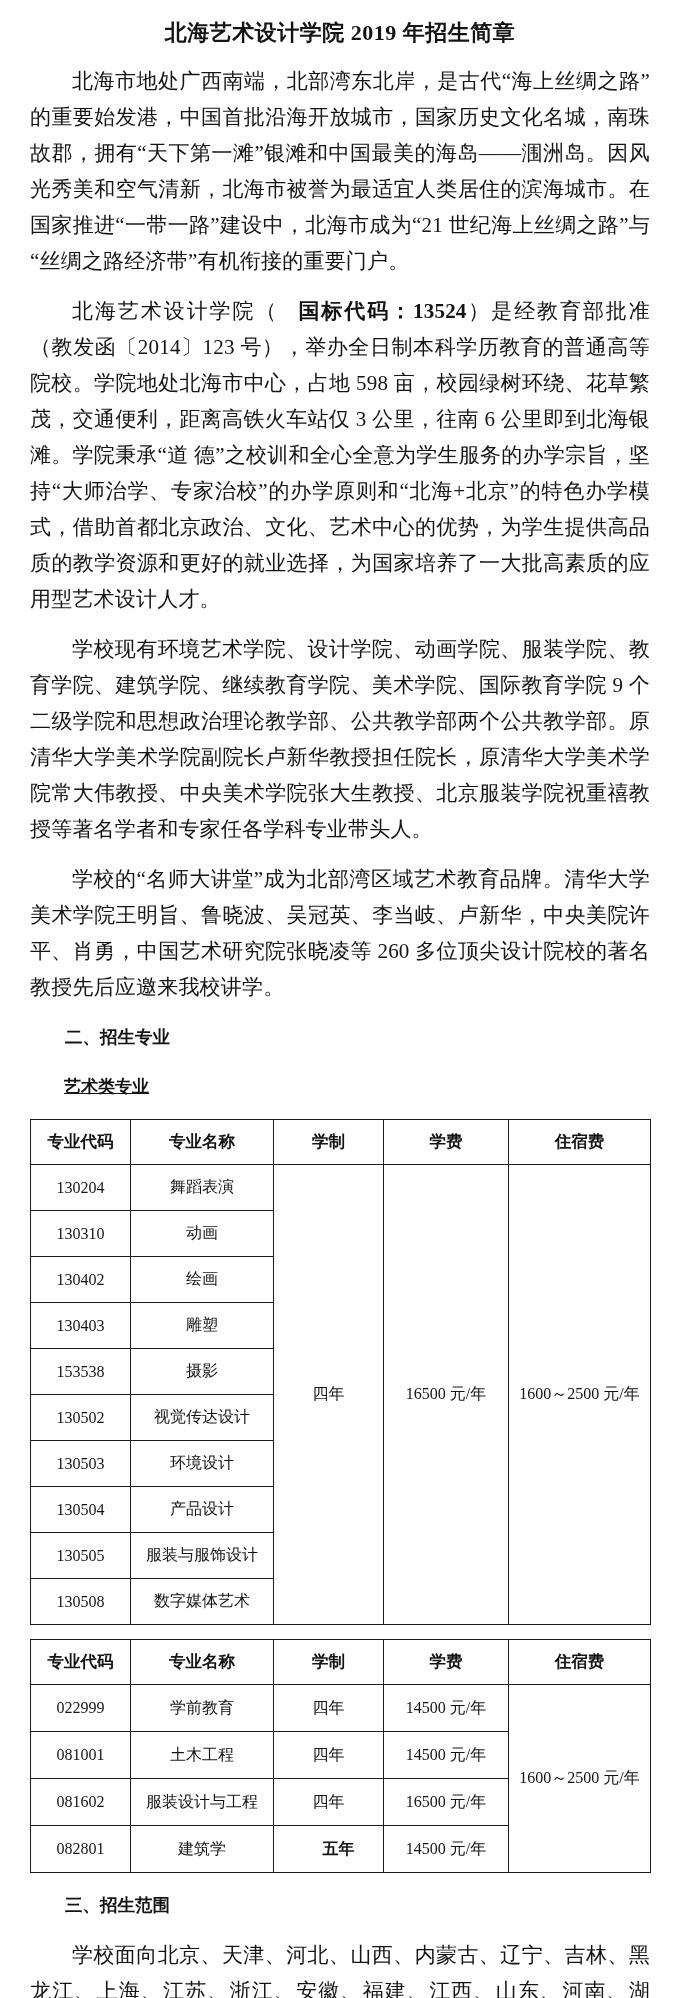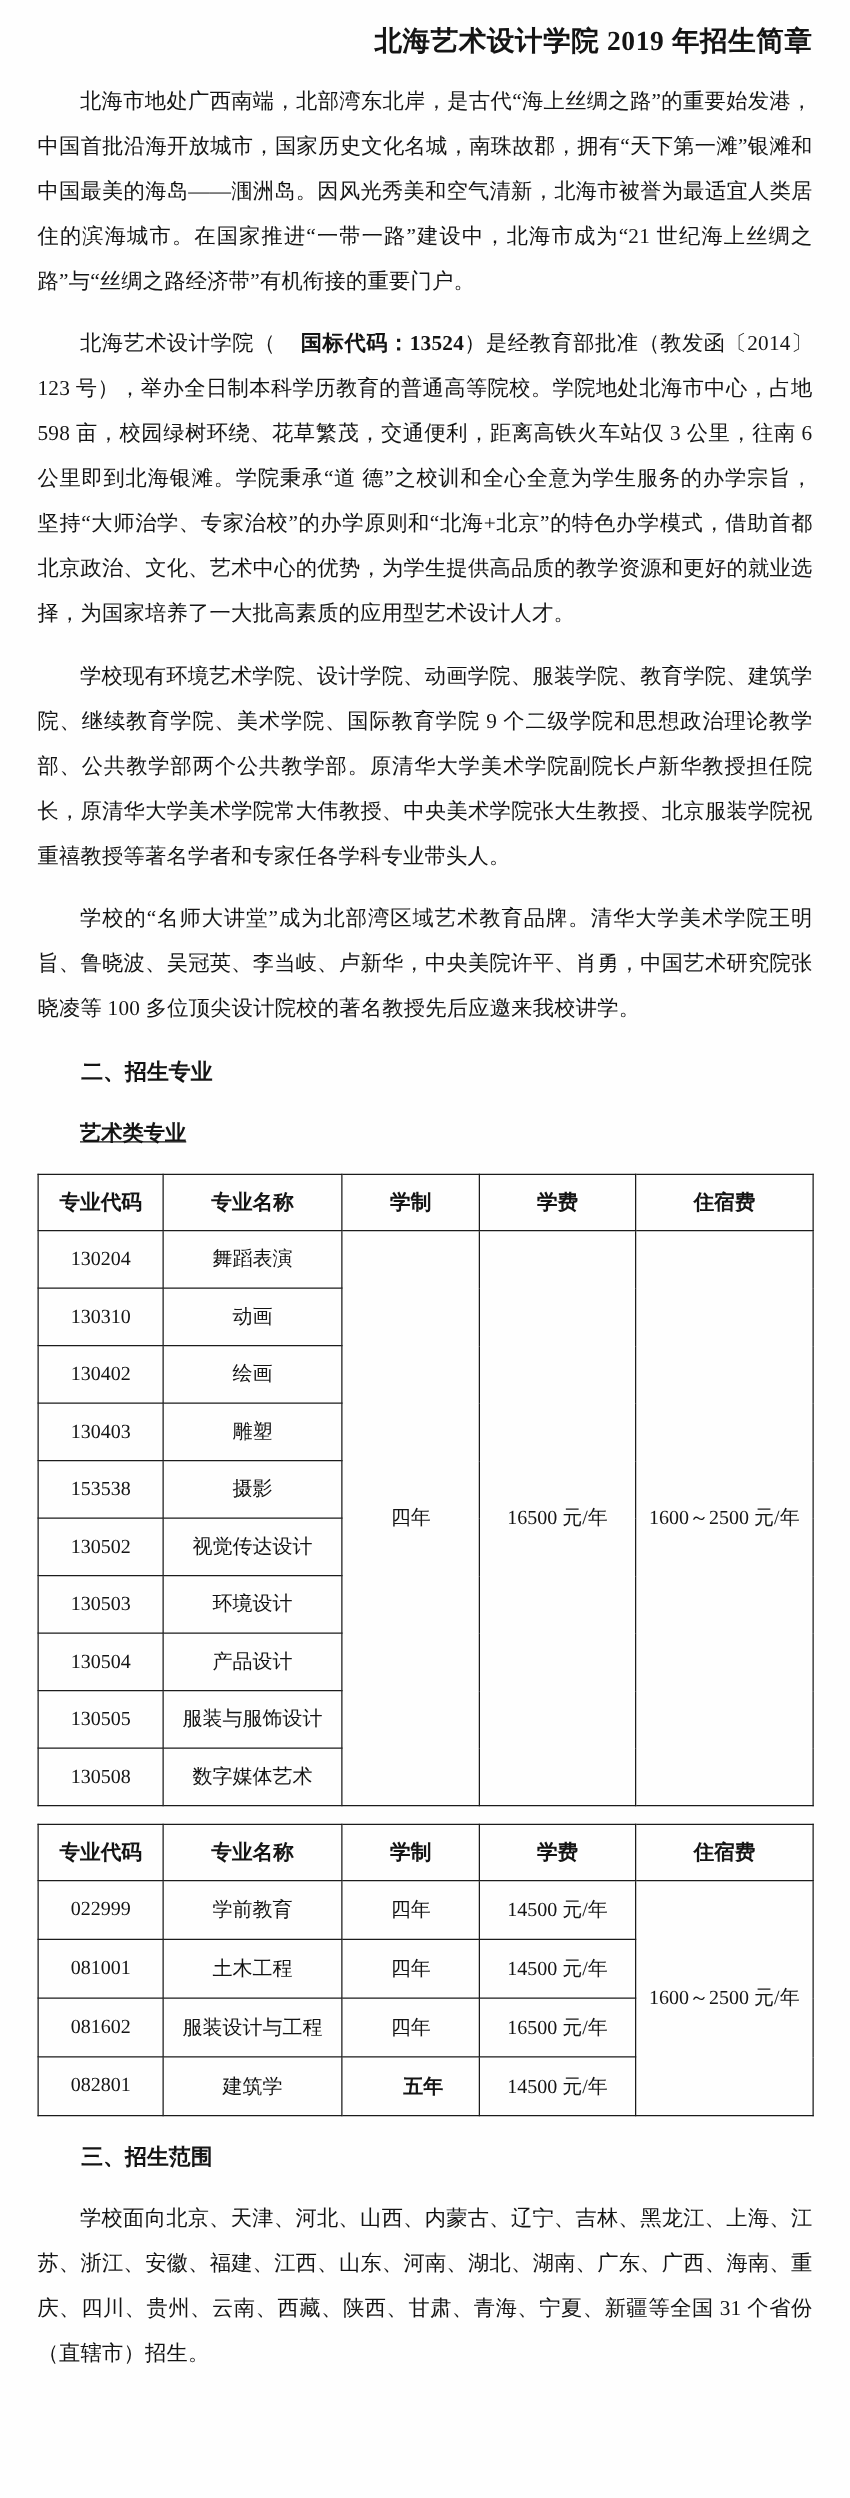--- a/index.html
+++ b/index.html
@@ -4,30 +4,30 @@
 <style>
   html,body { margin:0; padding:0; }
   body {
     width:680px; height:1998px;
     background:#fefefe; color:#141414;
     font-family:"Liberation Serif","DejaVu Serif",serif;
     overflow:hidden;
   }
   .page { padding:0 30px; }
   .doc-title {
-    text-align:right; font-size:22px; font-weight:bold;
+    text-align:center; font-size:22px; font-weight:bold;
     line-height:33px; margin:16px 0 0; letter-spacing:0.5px;
   }
   .sec-heading {
     font-size:17.5px; font-weight:bold; text-indent:2em;
     line-height:36px; margin:14px 0 0;
   }
   .sec-heading.first { margin-top:36px; }
   p.body {
-    font-size:17px; line-height:36px; text-align:justify;
+    font-size:21px; line-height:36px; text-align:justify;
     text-indent:2em; margin:14px 0 0; letter-spacing:0.2px;
   }
   .sub-label {
     font-size:17px; font-weight:bold; text-indent:2em;
     line-height:36px; margin:14px 0 0;text-decoration:underline;
   }
   .b { font-weight:bold;padding-left:20px; }
   table {
     border-collapse:collapse; table-layout:fixed;
     width:620px; margin:14px 0 0;
@@ -50,21 +50,21 @@
 
   <h1 class="doc-title">北海艺术设计学院 2019 年招生简章</h1>
 
 
   <p class="body">北海市地处广西南端，北部湾东北岸，是古代“海上丝绸之路”的重要始发港，中国首批沿海开放城市，国家历史文化名城，南珠故郡，拥有“天下第一滩”银滩和中国最美的海岛——涠洲岛。因风光秀美和空气清新，北海市被誉为最适宜人类居住的滨海城市。在国家推进“一带一路”建设中，北海市成为“21 世纪海上丝绸之路”与“丝绸之路经济带”有机衔接的重要门户。</p>
 
   <p class="body"><span>北海艺术设计学院（</span><span class="b">国标代码：13524</span><span>）是经教育部批准（教发函〔2014〕123 号），举办全日制本科学历教育的普通高等院校。学院地处北海市中心，占地 598 亩，校园绿树环绕、花草繁茂，交通便利，距离高铁火车站仅 3 公里，往南 6 公里即到北海银滩。学院秉承“道 德”之校训和全心全意为学生服务的办学宗旨，坚持“大师治学、专家治校”的办学原则和“北海+北京”的特色办学模式，借助首都北京政治、文化、艺术中心的优势，为学生提供高品质的教学资源和更好的就业选择，为国家培养了一大批高素质的应用型艺术设计人才。</span></p>
 
   <p class="body">学校现有环境艺术学院、设计学院、动画学院、服装学院、教育学院、建筑学院、继续教育学院、美术学院、国际教育学院 9 个二级学院和思想政治理论教学部、公共教学部两个公共教学部。原清华大学美术学院副院长卢新华教授担任院长，原清华大学美术学院常大伟教授、中央美术学院张大生教授、北京服装学院祝重禧教授等著名学者和专家任各学科专业带头人。</p>
 
-  <p class="body">学校的“名师大讲堂”成为北部湾区域艺术教育品牌。清华大学美术学院王明旨、鲁晓波、吴冠英、李当岐、卢新华，中央美院许平、肖勇，中国艺术研究院张晓凌等 100 多位顶尖设计院校的著名教授先后应邀来我校讲学。</p>
+  <p class="body">学校的“名师大讲堂”成为北部湾区域艺术教育品牌。清华大学美术学院王明旨、鲁晓波、吴冠英、李当岐、卢新华，中央美院许平、肖勇，中国艺术研究院张晓凌等 260 多位顶尖设计院校的著名教授先后应邀来我校讲学。</p>
 
   <h2 class="sec-heading">二、招生专业</h2>
 
   <div class="sub-label">艺术类专业</div>
 
   <table class="t-art">
     <colgroup>
         <col class="c1">
         <col class="c2">
         <col class="c3">

